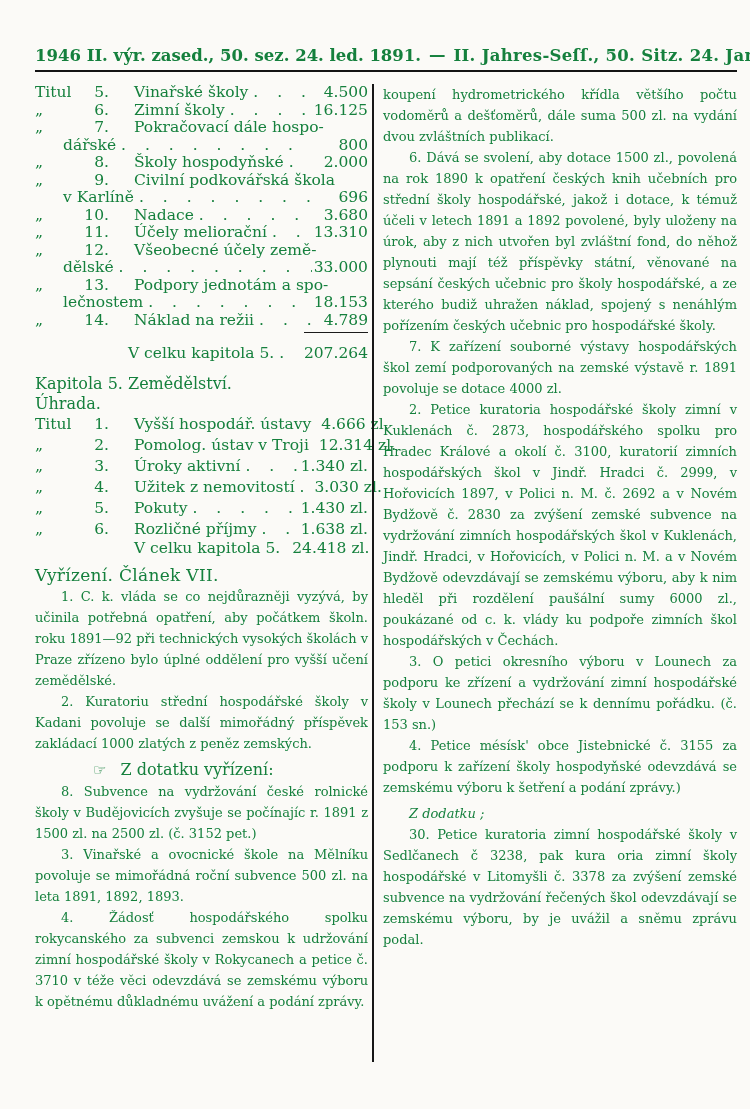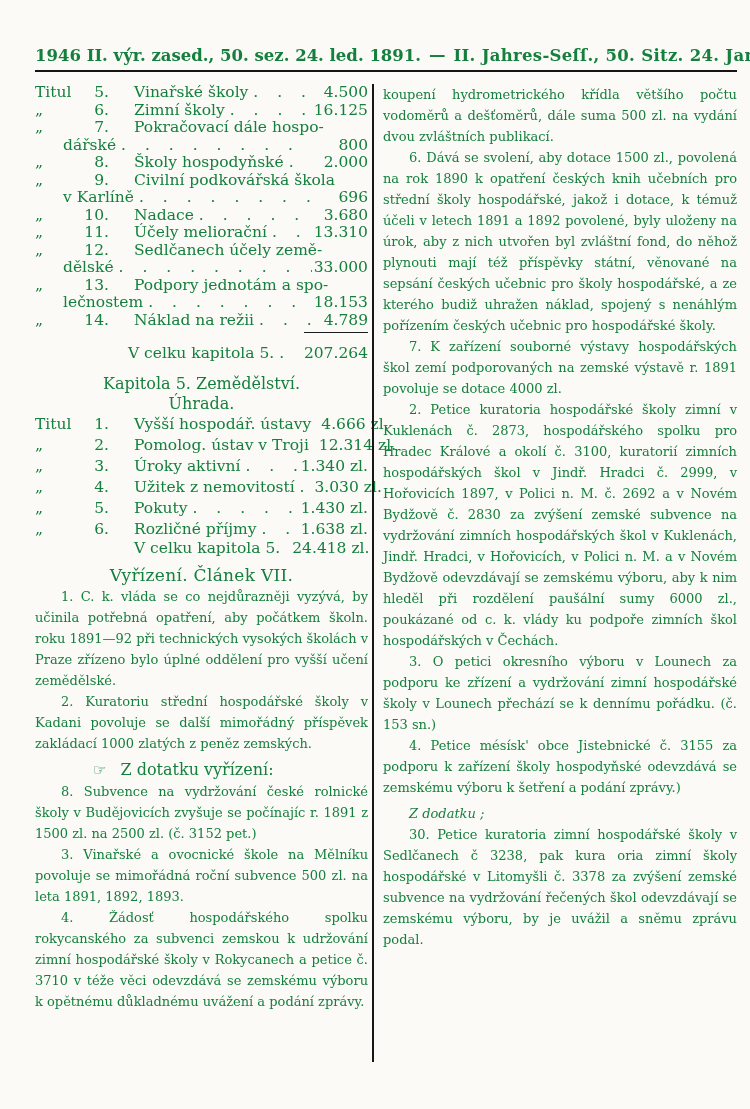--- a/index.html
+++ b/index.html
@@ -37,21 +37,21 @@
   .leader{flex:1;overflow:hidden;white-space:nowrap;padding:0 5px;}
   .leader::after{content:".  .  .  .  .  .  .  .  .  .  .  .  .  .";letter-spacing:7px;}
   .nodots .leader::after{content:"";}
   .ta{flex:none;min-width:56px;text-align:right;white-space:nowrap;}
   .cont .tt{margin-left:28px;}
   .total1{margin-left:78px;margin-top:3px;}
   .total1 .ta{border-top:1.4px solid #1b1b1b;padding-top:12px;}
   .total2{margin-left:84px;}
   .total2 .ta{min-width:0;margin-left:12px;}
   
-  .center{text-align:center;font-size:16px;line-height:20px;}
+  .center{text-align:left;font-size:16px;line-height:20px;}
   .kapitola{margin-top:11px;}
   .vyrizeni{margin-top:7px;font-size:17px;line-height:22px;letter-spacing:0.3px;}
   .subhead{margin:5px 0 0 58px;font-size:16px;line-height:22px;}
   .subhead .manicule{margin-right:14px;font-size:15px;}
   
   p{margin:0;font-size:13px;line-height:21px;text-align:justify;}
   p.ind{text-indent:26px;}
   p.noj{text-align:left;font-style:italic;}
   .gap-top{margin-top:25px;}
   .gap-small{margin-top:5px;}
@@ -130,21 +130,21 @@
           <div class="trow">
           <span class="tq">„</span>
           <span class="tn">11.</span>
           <span class="tt">Účely meliorační</span>
           <span class="leader"></span>
           <span class="ta">13.310</span>
         </div>
           <div class="trow nodots">
           <span class="tq">„</span>
           <span class="tn">12.</span>
-          <span class="tt">Sedlčanech účely země-</span>
+          <span class="tt">Všeobecné účely země-</span>
           <span class="leader"></span>
           <span class="ta"></span>
         </div>
           <div class="trow cont">
 
           <span class="tt">dělské</span>
           <span class="leader"></span>
           <span class="ta">33.000</span>
         </div>
           <div class="trow nodots">

